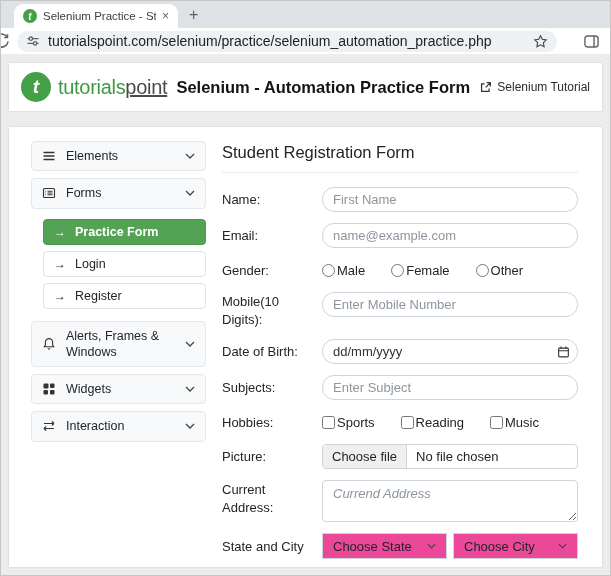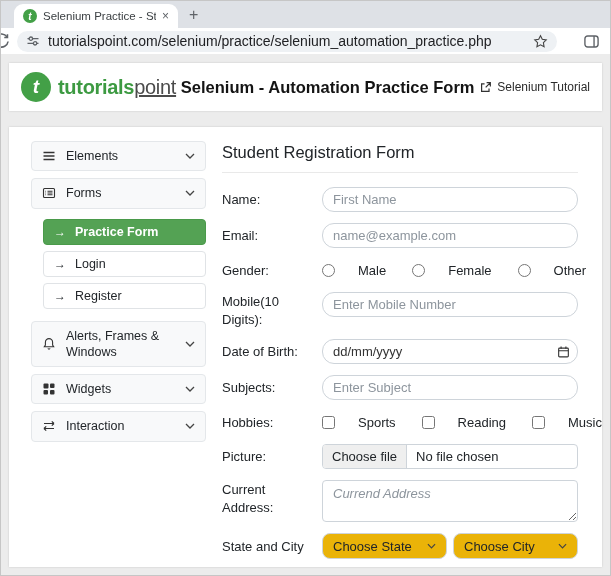--- a/index.html
+++ b/index.html
@@ -28,21 +28,21 @@
 
   
   .page { flex:1; background:#ececec; padding:8px; display:flex; flex-direction:column; overflow:hidden; }
   .header-card { background:#fff; height:48px; flex-shrink:0; display:flex; align-items:center;
                  padding:0 12px; box-shadow:0 0 2px rgba(0,0,0,.15); }
   .brand { display:flex; align-items:center; gap:7px; }
   .brand-circle { width:30px; height:30px; border-radius:50%; background:#43a047; color:#fff;
                   display:flex; align-items:center; justify-content:center; font-size:19px;
                   font-weight:bold; font-style:italic; }
   .brand-name { font-size:20px; letter-spacing:-0.3px; }
-  .brand-bold { color:#3d9a42; font-weight:bold;margin-top:34px; }
+  .brand-bold { color:#3d9a42; font-weight:normal;margin-top:34px; }
   .brand-light { color:#4b4b4b;text-decoration:underline; }
   .header-title { flex:1; text-align:center; font-size:16.5px; font-weight:600; color:#141414; }
   .header-link { display:flex; align-items:center; gap:5px; font-size:12px; color:#2b2b2b; cursor:pointer; }
 
   .main-card { background:#fff; margin-top:16px; flex:1; display:flex; gap:16px; overflow:hidden;
                padding:14px 24px 10px 22px; box-shadow:0 0 2px rgba(0,0,0,.15); }
 
   
   .sidebar { width:175px; flex-shrink:0; }
   .side-group { background:#f8f9fa; border:1px solid #e4e7ea; border-radius:4px; display:flex;
@@ -60,37 +60,37 @@
   .formarea { flex:1; min-width:0; }
   .form-title { font-size:16.5px; font-weight:400; color:#212529; margin:2px 0 10px; }
   .divider { border-top:1px solid #e9e9e9; margin-bottom:14px; }
   .frow { display:grid; grid-template-columns:100px 1fr; margin-bottom:11px; align-items:center; }
   .frow.top { align-items:start; }
   .flabel { font-size:13px; color:#212529; line-height:1.35; padding-right:6px; padding-top:1px; }
   .tinput { width:100%; height:25px; border:1px solid #ced4da; border-radius:12px; padding:0 10px;
             font-size:13px; color:#212529; font-family:inherit; }
   .tinput::placeholder { color:#8d959d; opacity:1; }
   .opts { display:flex; gap:26px; align-items:center; min-height:22px; }
-  .opt { display:flex; gap:23px; align-items:center; font-size:13px; color:#212529; cursor:pointer; }
+  .opt { display:flex; gap:2px; align-items:center; font-size:13px; color:#212529; cursor:pointer; }
   .opt input { width:13px; height:13px; margin:0; }
   .dob-box { position:relative; }
   .dob-box .tinput { color:#333; padding-right:28px; }
   .cal { position:absolute; right:8px; top:50%; transform:translateY(-50%); display:flex; }
   .filebox { display:flex; align-items:center; border:1px solid #ced4da; border-radius:4px;
              height:25px; overflow:hidden; background:#fff; }
   .filebtn { background:#efefef; border:0; border-right:1px solid #ced4da; height:100%;
              padding:0 9px; font-size:13px; color:#212529; font-family:inherit; cursor:pointer; }
   .filestatus { padding-left:9px; font-size:13px; color:#212529; }
   .taddr { width:100%; height:42px; border:1px solid #ced4da; border-radius:4px; padding:5px 10px;
            font-size:13px; font-family:inherit; color:#0369a1; resize:both;font-style:italic; }
   .taddr::placeholder { color:#8d959d; opacity:1; }
   .selects { display:flex; gap:6px; }
-  .selbox { width:calc(50% - 3px); height:26px; border:1px solid #ced4da; border-radius:8px;
+  .selbox { width:calc(50% - 3px); height:26px; border:1px solid #ced4da; border-radius:0;
             display:flex; align-items:center; justify-content:space-between; padding:0 10px;
-            font-size:13px; color:#212529; cursor:pointer; background:#eab308; }
+            font-size:13px; color:#212529; cursor:pointer; background:#ec4899; }
 </style>
 </head>
 <body>
 
 <div class="window">
 
   <div class="tabstrip">
     <div class="tab">
       <span class="favicon">t</span>
       <span class="tab-title">Selenium Practice - Student Registration Form</span>

